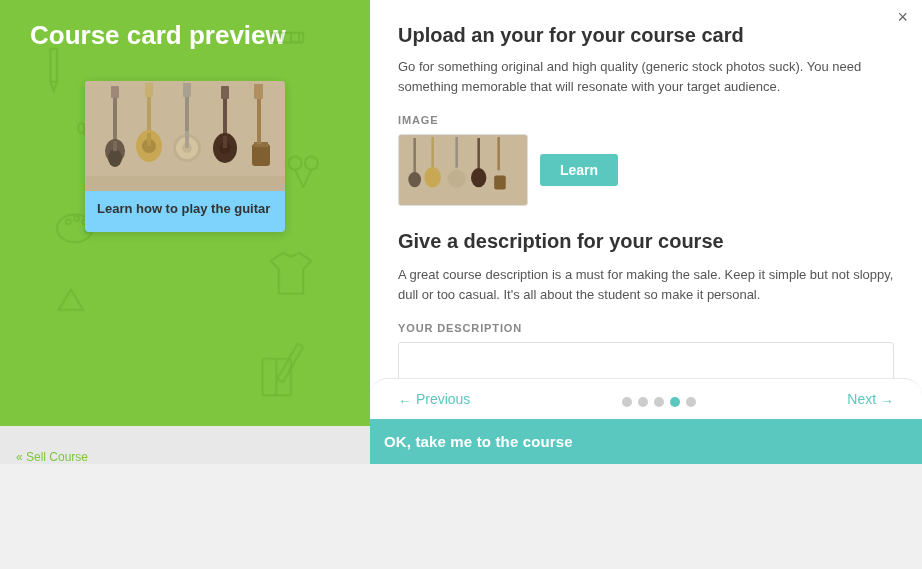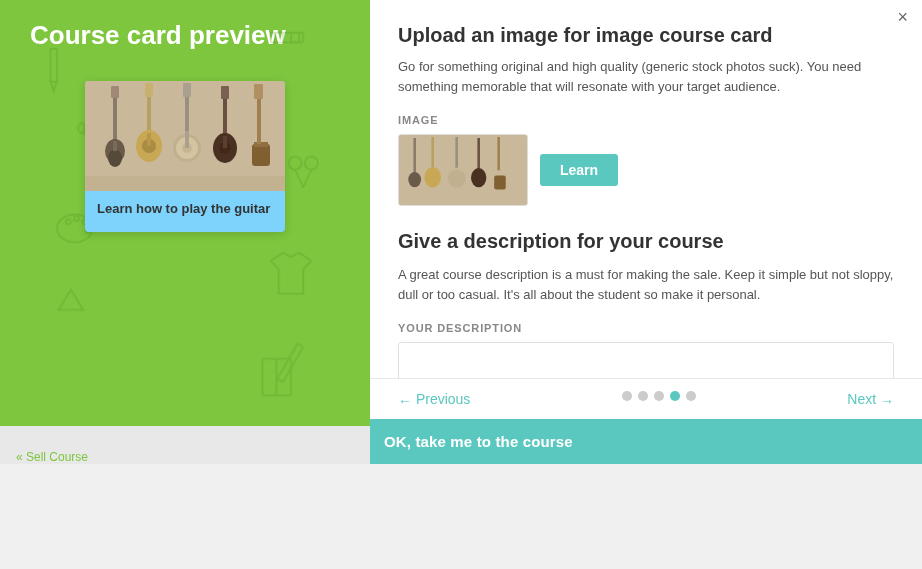--- a/index.html
+++ b/index.html
@@ -186,23 +186,24 @@
       color: #333;
       outline: none;
       font-family: inherit;
     }
 
     
     .right-footer {
       border-top: 1px solid #e8e8e8;
       padding: 12px 28px;
       display: flex;
-      align-items: flex-start;
+      align-items: flex-end;
       justify-content: space-between;
       background: white;
+      border-radius: 18px;
     }
 
     .prev-btn {
       background: none;
       border: none;
       color: #5bc8c0;
       font-size: 14px;
       cursor: pointer;
       display: flex;
       align-items: center;
@@ -364,21 +365,21 @@
     </div>
   </div>
 
   <div class="right-panel">
 
     <button class="close-btn">×</button>
 
     <div class="right-content">
 
       <div>
-        <div class="section-title">Upload an image for image course card</div>
+        <div class="section-title">Upload an your for your course card</div>
         <div class="section-desc">Go for something original and high quality (generic stock photos suck). You need something memorable that will resonate with your target audience.</div>
         <div class="field-label">IMAGE</div>
         <div class="image-row">
           <div class="image-preview">
 
             <svg width="128" height="70" viewBox="0 0 128 70" xmlns="http://www.w3.org/2000/svg">
               <rect width="128" height="70" fill="#c9b99a"></rect>
               <g transform="translate(8,3) scale(0.64)">
 
                 <rect x="10" y="0" width="4" height="55" fill="#8a7a6a"></rect>

